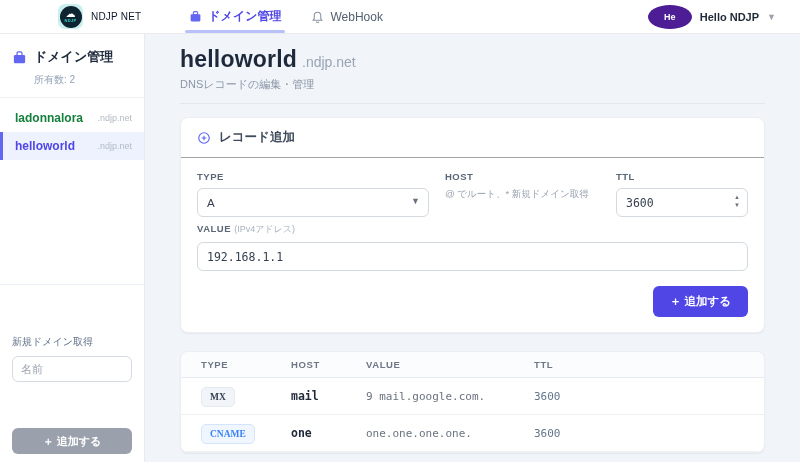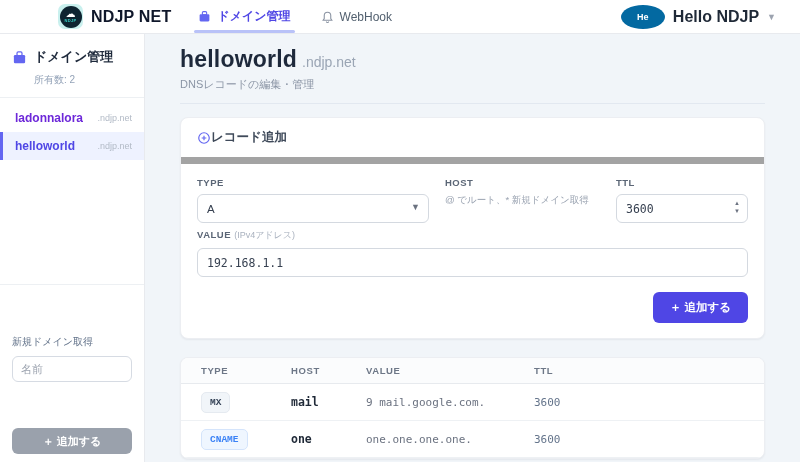--- a/index.html
+++ b/index.html
@@ -8,47 +8,47 @@
 
   
   .topbar { position:absolute; top:0; left:0; width:800px; height:34px; background:#fff;
     border-bottom:1px solid #e8eaee; display:flex; align-items:center; padding:0 24px 0 58px; z-index:5; }
   .logo { width:25px; height:25px; border-radius:7px; background:#c9f0ee; display:flex;
     align-items:center; justify-content:center; margin-right:8px; flex:0 0 auto; }
   .logo-circle { width:22px; height:22px; border-radius:50%; background:#0e2431; color:#fff;
     display:flex; flex-direction:column; align-items:center; justify-content:center; line-height:1; }
   .logo-cloud { font-size:10px; margin-top:-1px; }
   .logo-word { font-size:4px; font-weight:bold; color:#35d0c6; letter-spacing:.3px; }
-  .brand { font-size:16px; font-weight:bold; color:#0f172a; letter-spacing:.2px; margin-right:27px; }
+  .brand { font-size:10px; font-weight:normal; color:#0f172a; letter-spacing:.2px; margin-right:48px; }
   .nav { display:flex; align-items:center; gap:30px; height:100%; }
   .nav-item { display:flex; align-items:center; gap:6px; font-size:12px; color:#52606f;
     height:100%; position:relative; cursor:pointer; }
   .nav-item svg { width:13px; height:13px; stroke:#8a93a2; }
   .nav-item.active { color:#4f46e5; font-weight:bold; }
   .nav-item.active svg { stroke:#6366f1; }
   .nav-item.active::after { content:""; position:absolute; left:-4px; right:-4px; bottom:0;
     height:3px; border-radius:2px; background:#b9c2f8; }
   .user { margin-left:auto; display:flex; align-items:center; gap:8px; cursor:pointer; }
-  .avatar { width:44px; height:24px; border-radius:50%; background:#0369a1; color:#fff;
+  .avatar { width:44px; height:24px; border-radius:50%; background:#4c1d95; color:#fff;
     font-size:9px; font-weight:bold; display:flex; align-items:center; justify-content:center; }
-  .user-name { font-size:16px; font-weight:bold; color:#1f2937; }
+  .user-name { font-size:11px; font-weight:bold; color:#1f2937; }
   .chev { font-size:9px; color:#9ca3af; }
 
   
   .sidebar { position:absolute; top:34px; left:0; width:145px; height:428px; background:#fff;
     border-right:1px solid #e8eaee; }
   .sb-head { padding:14px 12px 10px 12px; }
   .sb-title { display:flex; align-items:center; gap:7px; font-size:13px; font-weight:bold; color:#1e293b; }
   .sb-title svg { width:15px; height:15px; stroke:#6366f1; flex:0 0 auto; }
   .sb-count { font-size:10px; color:#94a3b8; margin:7px 0 0 22px; }
   .sb-div { border-bottom:1px solid #edf0f3; }
   .dom-list { margin-top:6px; }
   .dom-item { display:flex; align-items:center; justify-content:space-between; padding:7px 12px;
     cursor:pointer; border-left:3px solid transparent; }
-  .dom-name { font-size:12px; font-weight:bold; color:#6d28d9; }
+  .dom-name { font-size:12px; font-weight:bold; color:#15803d; }
   .dom-suffix { font-size:9px; color:#b2bac6; }
   .dom-item.active { background:#eef2ff; border-left-color:#6366f1; }
   .dom-item.active .dom-name { color:#4f46e5; }
   .sb-bottom { position:absolute; bottom:0; left:0; width:100%; padding:10px 12px 8px 12px;
     border-top:1px solid #edf0f3; }
   .sb-newlabel { font-size:10px; color:#64748b; margin-bottom:7px;margin-top:40px; }
   .sb-input { width:100%; height:26px; border:1px solid #d6dbe3; border-radius:6px;
     font-size:11px; padding:0 8px; color:#334155; outline:none; font-family:"Liberation Sans",sans-serif; }
   .sb-input::placeholder { color:#9ca3af; }
   .sb-addbtn { margin-top:46px; width:100%; height:26px; background:#9aa1ac; border:none;
@@ -58,22 +58,22 @@
   
   .main { position:absolute; top:34px; left:145px; width:655px; height:428px; padding:12px 35px; }
   .page-title-row { display:flex; align-items:baseline; gap:5px; }
   .page-title { font-size:23px; font-weight:bold; color:#1e293b; letter-spacing:.2px; }
   .page-title-suffix { font-size:14px; color:#9aa5b4; }
   .page-sub { font-size:11px; color:#8b95a5; margin-top:4px; }
   .main-div { border-bottom:1px solid #e2e8f0; margin-top:11px; }
 
   .card { background:#fff; border-radius:8px; box-shadow:0 1px 2px rgba(15,23,42,.06);
     border:1px solid #eceef2; margin-top:13px; }
-  .card-head { display:flex; align-items:center; padding:11px 16px;
-    border-bottom:7px solid #a3a3a3; }
+  .card-head { display:flex; align-items:center; gap:8px; padding:11px 16px;
+    border-bottom:1px solid #a3a3a3; }
   .card-head svg { width:14px; height:14px; stroke:#6366f1; }
   .card-head-title { font-size:12.5px; font-weight:bold; color:#3f4a5a; }
 
   .form { padding:13px 16px 0 16px; }
   .form-row { display:flex; gap:16px; }
   .fld-type { width:232px; } .fld-host { flex:1; } .fld-ttl { width:132px; }
   .fld-label { font-size:9.5px; font-weight:bold; color:#5b6676; letter-spacing:.5px; margin-bottom:6px; }
   .fld-label .sub { font-weight:normal; color:#aab2bf; letter-spacing:0; font-size:9px; }
   .ctrl { width:100%; height:29px; border:1px solid #d4d9e0; border-radius:6px; background:#fff;
     font-size:11.5px; color:#374151; padding:0 9px; outline:none; }
@@ -93,21 +93,21 @@
     font-family:"Liberation Sans",sans-serif; }
 
   
   .table-card { margin-top:18px; overflow:hidden; }
   .t-row { display:grid; grid-template-columns:90px 75px 168px 1fr; align-items:center;
     padding-left:20px; }
   .t-head { background:#fbfcfd; border-bottom:1px solid #e7eaee; height:26px; }
   .t-head .t-cell { font-size:9.5px; font-weight:bold; color:#6d7787; letter-spacing:.6px; }
   .t-body-row { height:37px; border-bottom:1px solid #eef1f4; }
   .badge { display:inline-block; font-size:9.5px; font-weight:bold; padding:4px 8px;
-    border-radius:5px; font-family:Liberation Mono, monospace; }
+    border-radius:5px; font-family:Liberation Serif, serif; }
   .badge[data-variant="gray"]  { background:#f1f5f9; color:#334155; border:1px solid #e5eaf0; }
   .badge[data-variant="blue"]  { background:#eff6ff; color:#3b82f6; border:1px solid #d4e4fb; }
   .t-host { font-size:11.5px; font-weight:bold; color:#1f2937; font-family:"DejaVu Sans Mono",monospace; }
   .t-val { font-size:11px; color:#6b7280; font-family:"DejaVu Sans Mono",monospace; }
   .t-ttl { font-size:11px; color:#64748b; font-family:"DejaVu Sans Mono",monospace; }
 </style>
 </head>
 <body>
 
 <header class="topbar">

